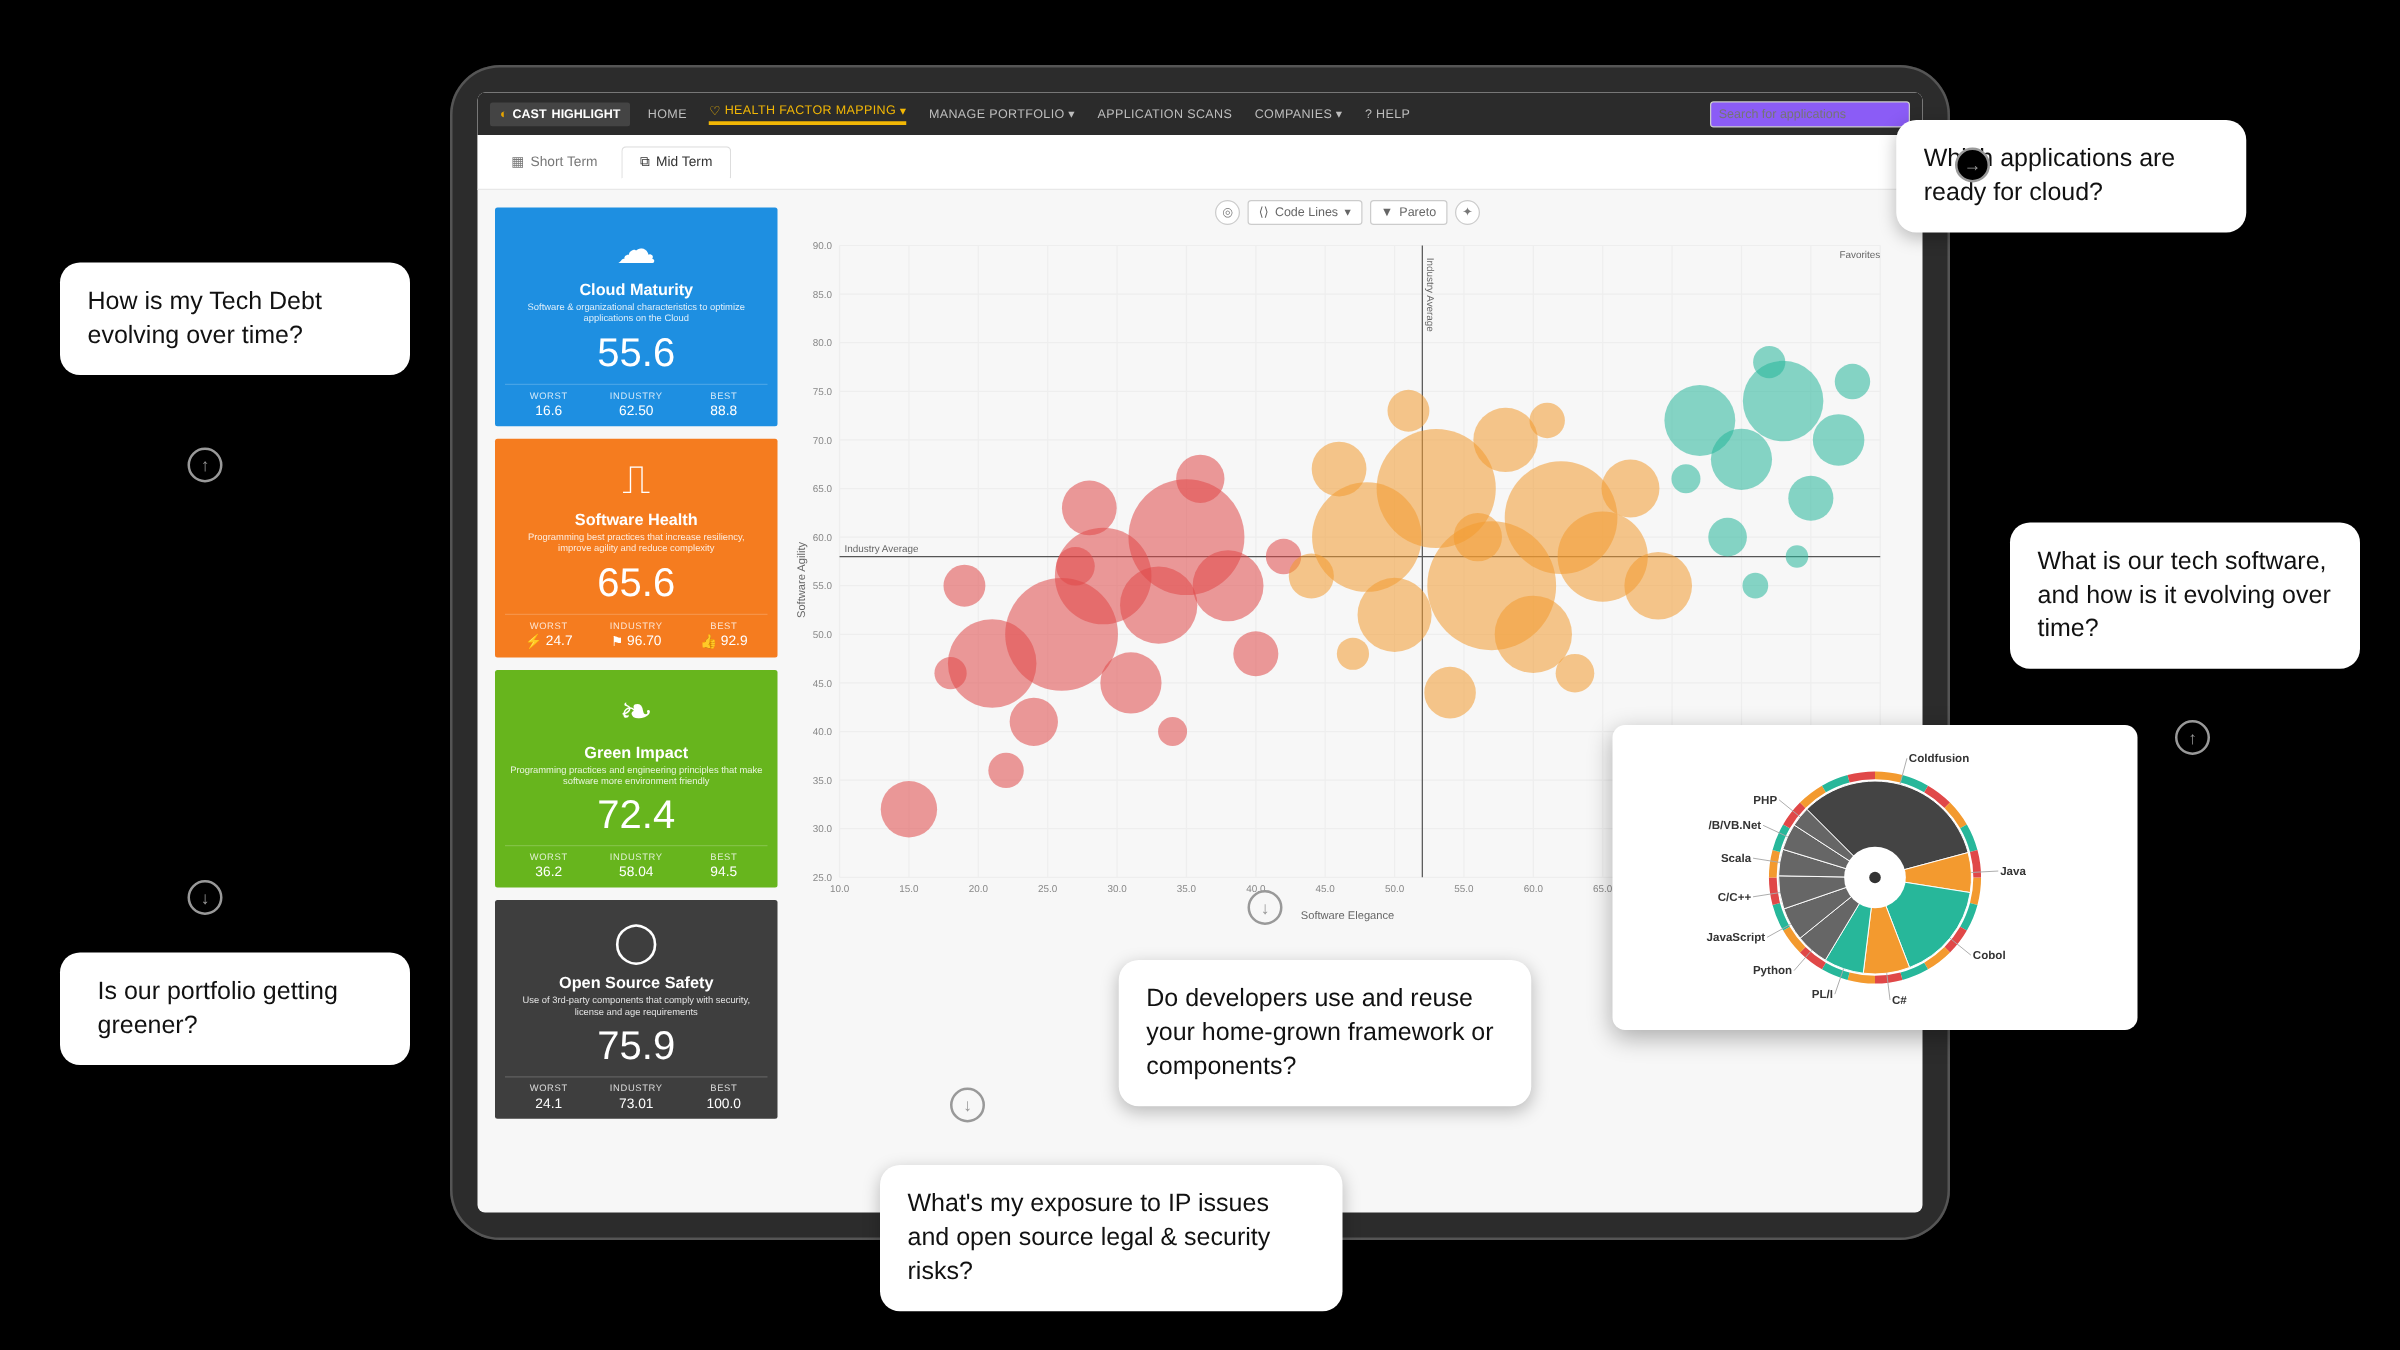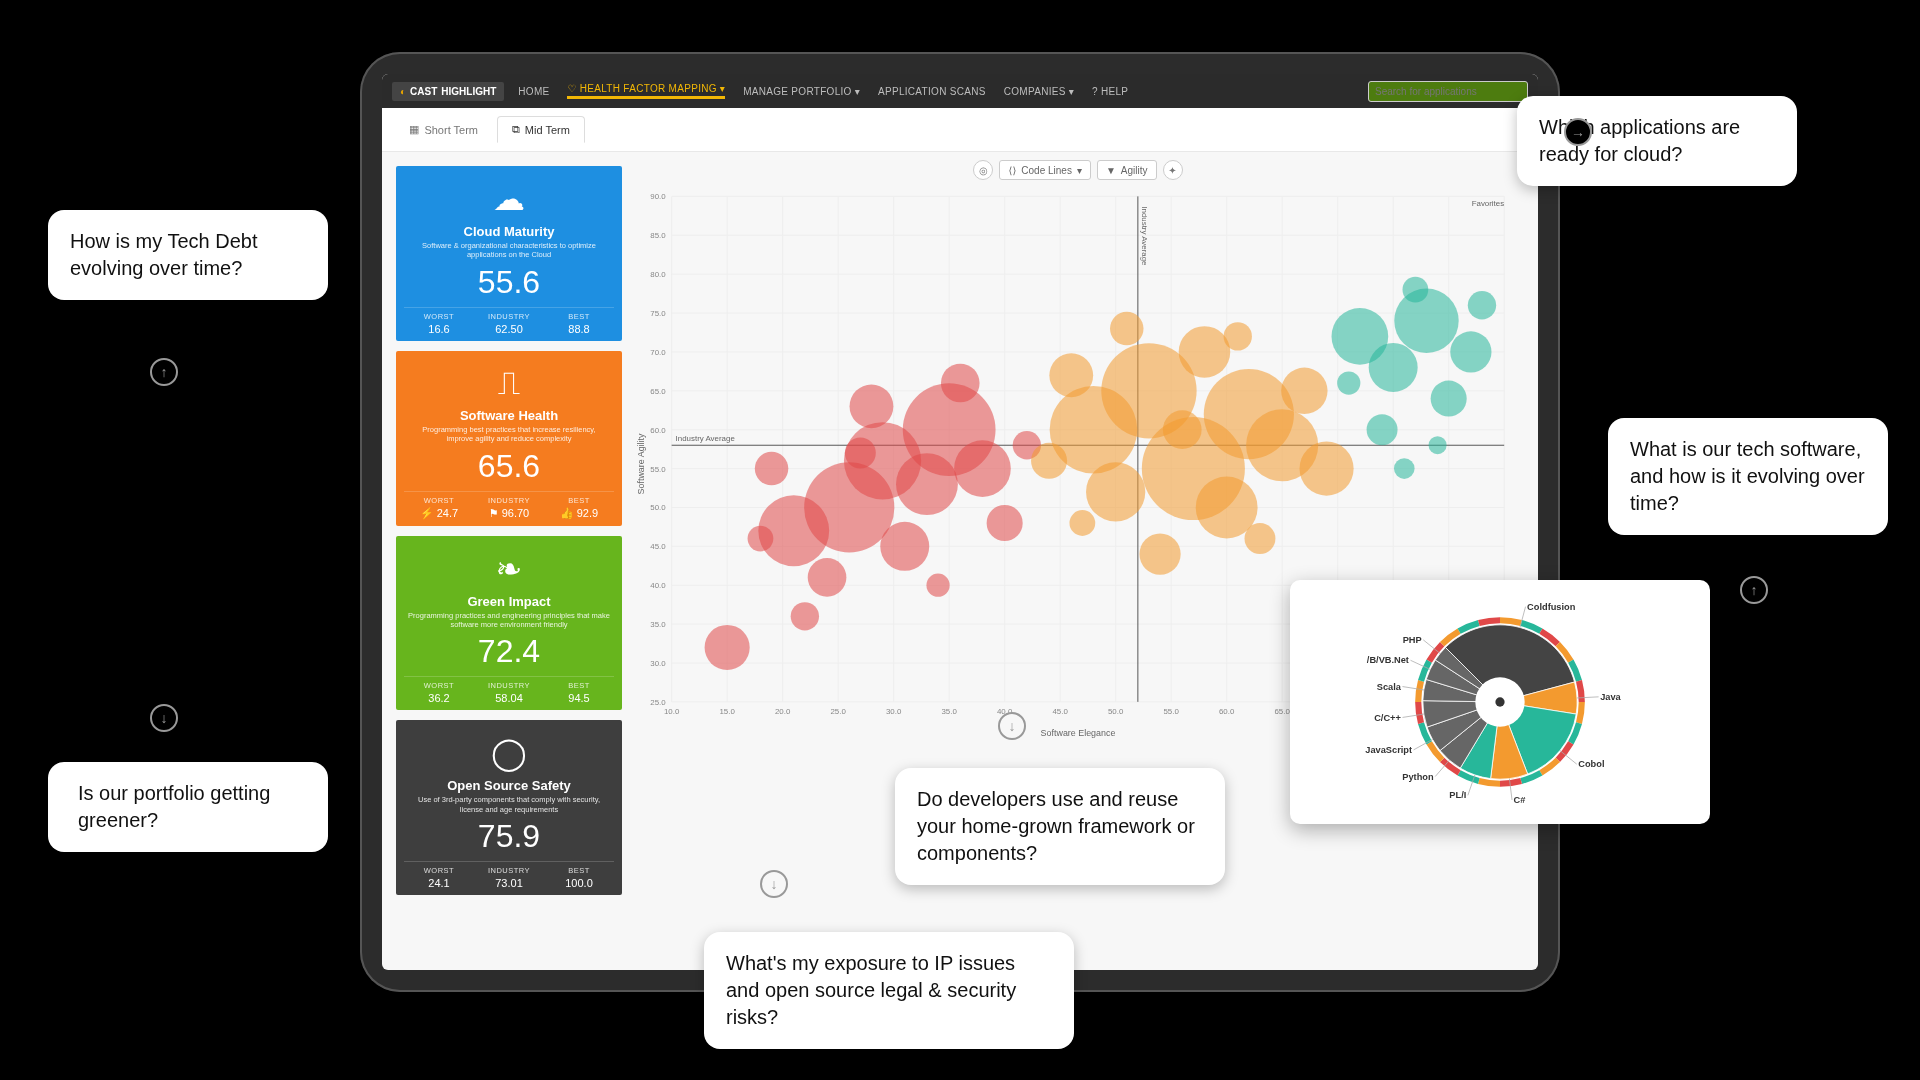--- a/index.html
+++ b/index.html
@@ -55,21 +55,21 @@
     display:flex; align-items:center; gap:3px;
   }
   .nav-item.active { color:#f2b705; border-bottom:3px solid #f2b705; padding-bottom:2px;}
   .search {
     margin-left: auto;
     width: 160px;
   }
   .search input{
     width: 100%; font-size: 10px; padding: 4px 6px;
     border: 1px solid #ccc; border-radius: 3px;
-    background:#4d7c0f;
+    background:#8b5cf6;
   }
   
   .tabs {
     background:#fff;
     padding: 8px 12px;
     border-bottom: 1px solid #e8e8e8;
     display:flex; gap:4px; align-items:center;
   }
   .tab {
     padding: 6px 14px; font-size: 11px; color:#777;
@@ -291,21 +291,21 @@
       <div class="chartarea">
         <div class="controls">
           <div class="circlebtn">◎</div>
           <div class="ctrl">
             <span>⟨⟩</span>
             <span>Code Lines</span>
             <span>▾</span>
           </div>
           <div class="ctrl">
             <span>▼</span>
-            <span>Agility</span>
+            <span>Pareto</span>
           </div>
           <div class="circlebtn">✦</div>
         </div>
         <svg class="bubble" id="bubble-svg" viewBox="0 0 900 560">
             <line x1="40" y1="10" x2="40" y2="520" stroke="#eee"></line>
             <text x="40" y="532" font-size="8" fill="#888" text-anchor="middle">10.0</text>
             <line x1="96" y1="10" x2="96" y2="520" stroke="#eee"></line>
             <text x="96" y="532" font-size="8" fill="#888" text-anchor="middle">15.0</text>
             <line x1="152" y1="10" x2="152" y2="520" stroke="#eee"></line>
             <text x="152" y="532" font-size="8" fill="#888" text-anchor="middle">20.0</text>

